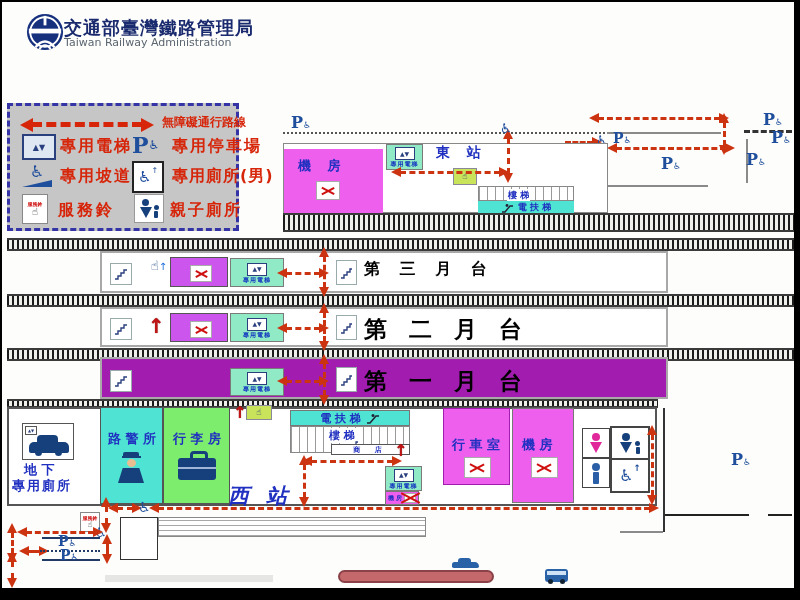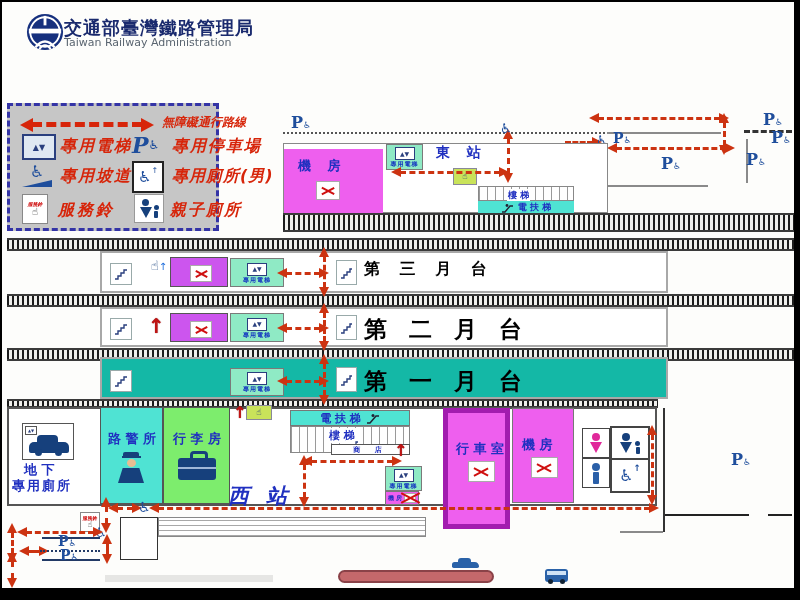--- a/index.html
+++ b/index.html
@@ -71,22 +71,22 @@
   .car::before{content:"";position:absolute;top:-7px;left:8px;width:21px;height:8px;background:#16407c;border-radius:4px 4px 0 0;}
   .car::after{content:"";position:absolute;bottom:-3px;left:6px;width:7px;height:7px;background:#16407c;border-radius:50%;box-shadow:20px 0 0 #16407c;}
   .sedan{position:relative;width:27px;height:6px;background:#2a62a8;border-radius:3px 5px 2px 2px;}
   .sedan::before{content:"";position:absolute;top:-4px;left:6px;width:13px;height:5px;background:#2a62a8;border-radius:3px 3px 0 0;}
   .bus{position:relative;width:23px;height:13px;background:#2a62a8;border-radius:3px;}
   .bus::before{content:"";position:absolute;top:2px;left:2px;right:2px;height:4px;background:#cfe2f5;}
   .bus::after{content:"";position:absolute;bottom:-2px;left:3px;width:5px;height:5px;background:#123;border-radius:50%;box-shadow:12px 0 0 #123;}
   .wcg{position:absolute;color:#1f4e9c;font-weight:bold;line-height:1;}
   .upred{position:absolute;color:#c01414;font-weight:900;line-height:1;text-shadow:0 0 1px #700;}
   
-  #legend{position:absolute;left:7px;top:103px;width:212px;height:128px;background:#c6c6c6;
-          border:3px dashed #3434a6;box-sizing:border-box;font-style:italic;}
+  #legend{position:absolute;left:7px;top:103px;width:232px;height:128px;background:#c6c6c6;
+          border:3px dashed #3434a6;box-sizing:border-box;}
   .legtxt{position:absolute;color:#d7250a;font-weight:bold;white-space:nowrap;}
   .legarrow{position:absolute;height:0;border-top:5px dashed #d7250a;}
   .legarrow::before{content:"";position:absolute;left:-12px;top:-9px;border-top:7px solid transparent;border-bottom:7px solid transparent;border-right:13px solid #d7250a;}
   .legarrow::after{content:"";position:absolute;right:-12px;top:-9px;border-top:7px solid transparent;border-bottom:7px solid transparent;border-left:13px solid #d7250a;}
   .legicon{position:absolute;display:flex;align-items:center;justify-content:center;}
 </style>
 </head>
 <body>
 
 <div id="stage">
@@ -229,21 +229,21 @@
     <div class="rh hl hr" style="left:184px;top:18px;width:34px;"></div>
     <div class="rv ht hb" style="left:221px;top:3px;height:30px;"></div>
     <div class="stico" style="left:234px;top:6px;width:19px;height:23px;">
         <svg width="13" height="15" viewBox="0 0 13 15">
           <path d="M1 13 h3 v-3 h3 v-3 h3 v-3 h2" fill="none" stroke="#2a3f7e" stroke-width="1.4"></path>
         </svg>
       </div>
     <div class="lab" style="left:262px;top:5px;font-size:23px;color:#000;letter-spacing:7px;">第 二 月 台</div>
   </div>
 
-  <div class="bx" style="left:100px;top:357px;width:568px;height:42px;background:#14b8a6;border:2px solid #a8a8a8;padding-left:32px;">
+  <div class="bx" style="left:100px;top:357px;width:568px;height:42px;background:#a21caf;border:2px solid #a8a8a8;padding-left:32px;">
     <div class="stico" style="left:8px;top:11px;width:20px;height:20px;">
         <svg width="14" height="14" viewBox="0 0 14 14">
           <path d="M1 12 h3 v-3 h3 v-3 h3 v-3 h3" fill="none" stroke="#2a3f7e" stroke-width="1.4"></path>
         </svg>
       </div>
     <div class="elevbox" style="left:128px;top:9px;width:54px;height:28px;">
       <span class="elevicon">▲▼</span>
       <span class="elevlabel">專用電梯</span>
     </div>
     <div class="rh hl hr" style="left:184px;top:21px;width:34px;"></div>
@@ -307,21 +307,21 @@
 
   <div class="elevbox" style="left:385px;top:466px;width:37px;height:25px;">
     <span class="elevicon">▲▼</span>
     <span class="elevlabel">專用電梯</span>
   </div>
   <div class="bx" style="left:385px;top:491px;width:34px;height:14px;background:#ee5fee;border:1px solid #777;display:flex;align-items:center;justify-content:center;gap:2px;">
     <span class="blue" style="font-size:6px;font-weight:bold;">機  房</span>
     <span class="ric" style="position:static;width:10px;height:8px;"></span>
   </div>
 
-  <div class="bx" style="left:443px;top:408px;width:67px;height:121px;background:#ee5fee;border:5px solid #a21caf;">
+  <div class="bx" style="left:443px;top:408px;width:67px;height:77px;background:#ee5fee;border:1px solid #a21caf;">
     <div class="lab blue" style="left:8px;top:27px;font-size:13px;">行 車 室</div>
     <div class="ric" style="left:20px;top:48px;width:25px;height:19px;"></div>
   </div>
   <div class="bx" style="left:512px;top:408px;width:62px;height:95px;background:#ee5fee;border:1px solid #777;">
     <div class="lab blue" style="left:9px;top:27px;font-size:13px;">機  房</div>
     <div class="ric" style="left:18px;top:48px;width:25px;height:19px;"></div>
   </div>
 
   <div class="cell" style="left:582px;top:428px;width:26px;height:28px;color:#e0289a;">
     <span class="fg">

